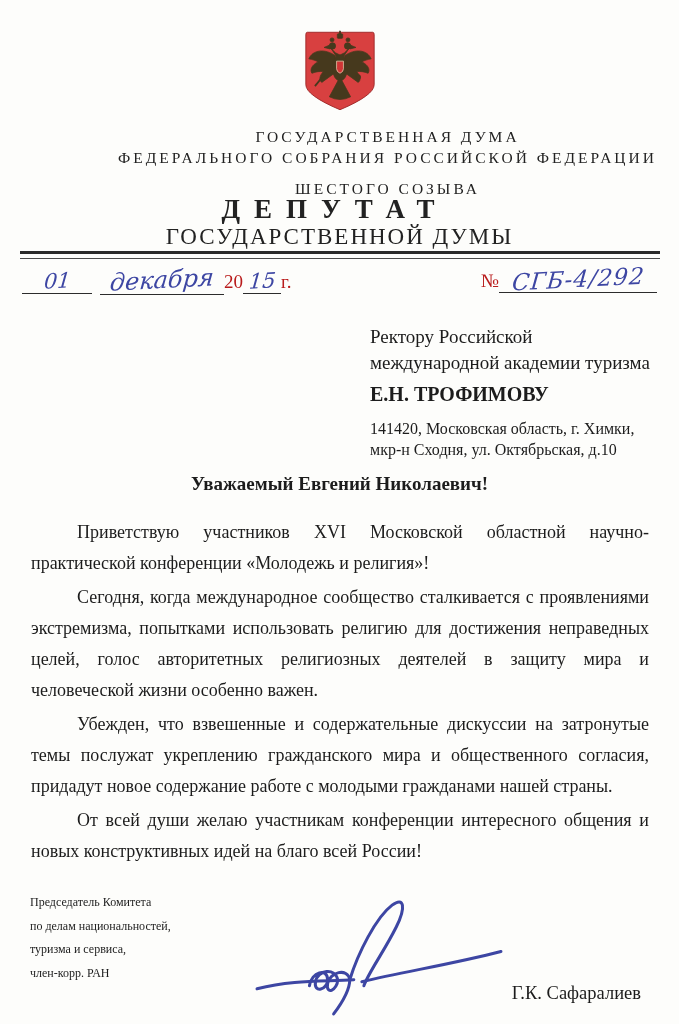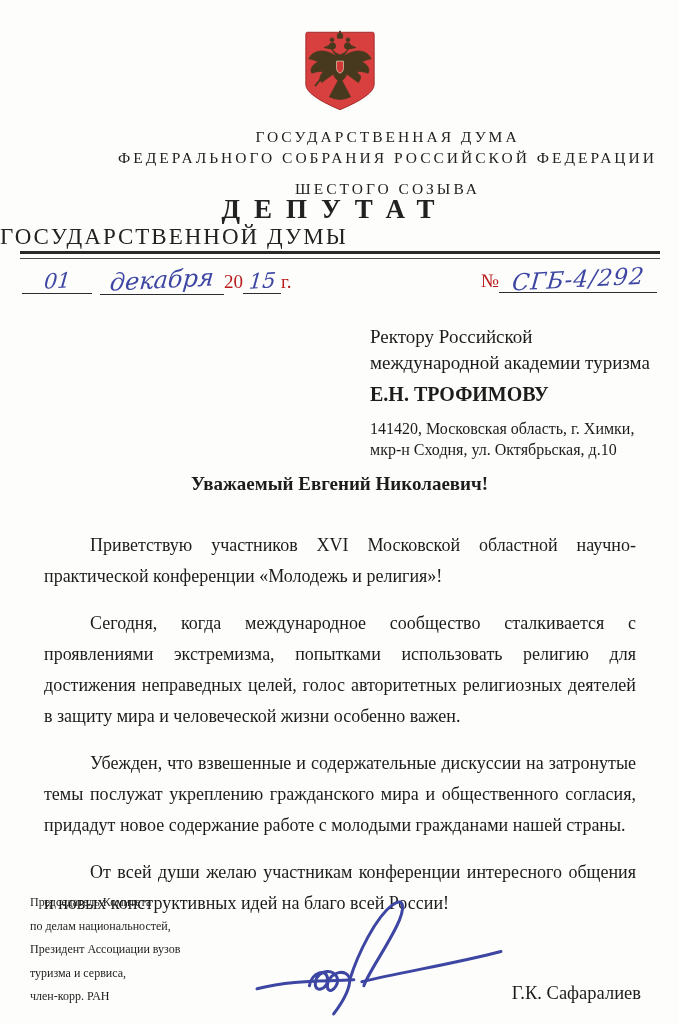--- a/index.html
+++ b/index.html
@@ -13,21 +13,21 @@
     overflow:hidden;
   }
   
   .emblem{position:absolute;left:50%;transform:translateX(-50%);top:30px;width:76px;height:82px;}
   .org-line{position:absolute;left:0;width:679px;text-align:center;letter-spacing:3px;color:#222;padding-left:48px;}
   .org1{top:128px;font-size:15.5px;}
   .org2{top:149px;font-size:15.5px;}
   .org3{top:180px;font-size:15.5px;}
   .title1{position:absolute;left:0;width:656px;top:194px;text-align:center;
           font-size:27px;font-weight:bold;letter-spacing:14px;text-indent:14px;color:#222;}
-  .title2{position:absolute;left:0;width:679px;top:224px;text-align:left;
+  .title2{position:absolute;left:0;width:679px;top:224px;text-align:center;
           font-size:23px;letter-spacing:2px;color:#222;}
   .rule-thick{position:absolute;left:20px;top:251px;width:640px;height:3px;background:#2a2a2a;}
   .rule-thin{position:absolute;left:20px;top:258px;width:640px;height:1px;background:#4a4a4a;}
   
   .printed{font-size:19px;color:#b91c1c;}
   .hw-slot{display:inline-block;border-bottom:1.5px solid #2c2c2c;text-align:center;vertical-align:baseline;}
   .hw{display:inline-block;font-family:"DejaVu Serif",serif;font-style:italic;
       color:#3d46a3;transform:rotate(-3deg) skewX(-8deg);}
   .date-line{position:absolute;left:22px;top:266px;height:40px;}
   .slot-day{width:70px;}
@@ -43,21 +43,21 @@
   .addressee{position:absolute;left:370px;top:324px;width:290px;}
   .addr-l{font-size:19px;line-height:26px;}
   .addr-name{font-size:20px;font-weight:bold;margin-top:7px;}
   .addr-small{font-size:16px;line-height:21px;}
   .addr-small-wrap{margin-top:12px;}
   
   .salutation{position:absolute;left:0;top:473px;width:679px;text-align:center;
               font-size:19px;font-weight:bold;}
   .body-text{position:absolute;left:28px;top:514px;width:624px;
              font-size:18px;line-height:31px;text-align:justify;}
-  .body-text p{margin:16px;text-indent:46px;}
+  .body-text p{margin:3px;text-indent:46px;}
   
   .signoff{position:absolute;left:30px;top:891px;width:260px;font-size:12px;line-height:23.5px;}
   .autograph{position:absolute;left:248px;top:893px;width:262px;height:126px;}
   .signoff-name{position:absolute;right:38px;top:983px;font-size:18.5px;}
 </style>
 </head>
 <body>
 
 <div class="page">
 
@@ -122,21 +122,20 @@
   <div class="body-text">
     <p>Приветствую участников XVI Московской областной научно-практической конференции «Молодежь и религия»!</p>
     <p>Сегодня, когда международное сообщество сталкивается с проявлениями экстремизма, попытками использовать религию для достижения неправедных целей, голос авторитетных религиозных деятелей в защиту мира и человеческой жизни особенно важен.</p>
     <p>Убежден, что взвешенные и содержательные дискуссии на затронутые темы послужат укреплению гражданского мира и общественного согласия, придадут новое содержание работе с молодыми гражданами нашей страны.</p>
     <p>От всей души желаю участникам конференции интересного общения и новых конструктивных идей на благо всей России!</p>
   </div>
 
   <div class="signoff">
     <div>Председатель Комитета</div>
     <div>по делам национальностей,</div>
-    <div>Президент Ассоциации вузов</div>
     <div>туризма и сервиса,</div>
     <div>член-корр. РАН</div>
   </div>
 
   <div class="autograph">
     <svg viewBox="0 0 250 125" width="262" height="126">
       <g fill="none" stroke="#3d46a3" stroke-width="3" stroke-linecap="round">
         <path d="M4,95 C40,86 70,88 100,86"></path>
         <path d="M56,92 C58,78 74,74 74,86 C74,96 60,100 62,88 C64,76 82,74 84,86 C84,96 72,102 74,90 C76,78 94,74 96,86 C96,98 86,112 80,120"></path>
         <path d="M96,86 C104,60 122,24 138,12 C150,3 152,14 142,34 C130,58 114,80 110,92"></path>

